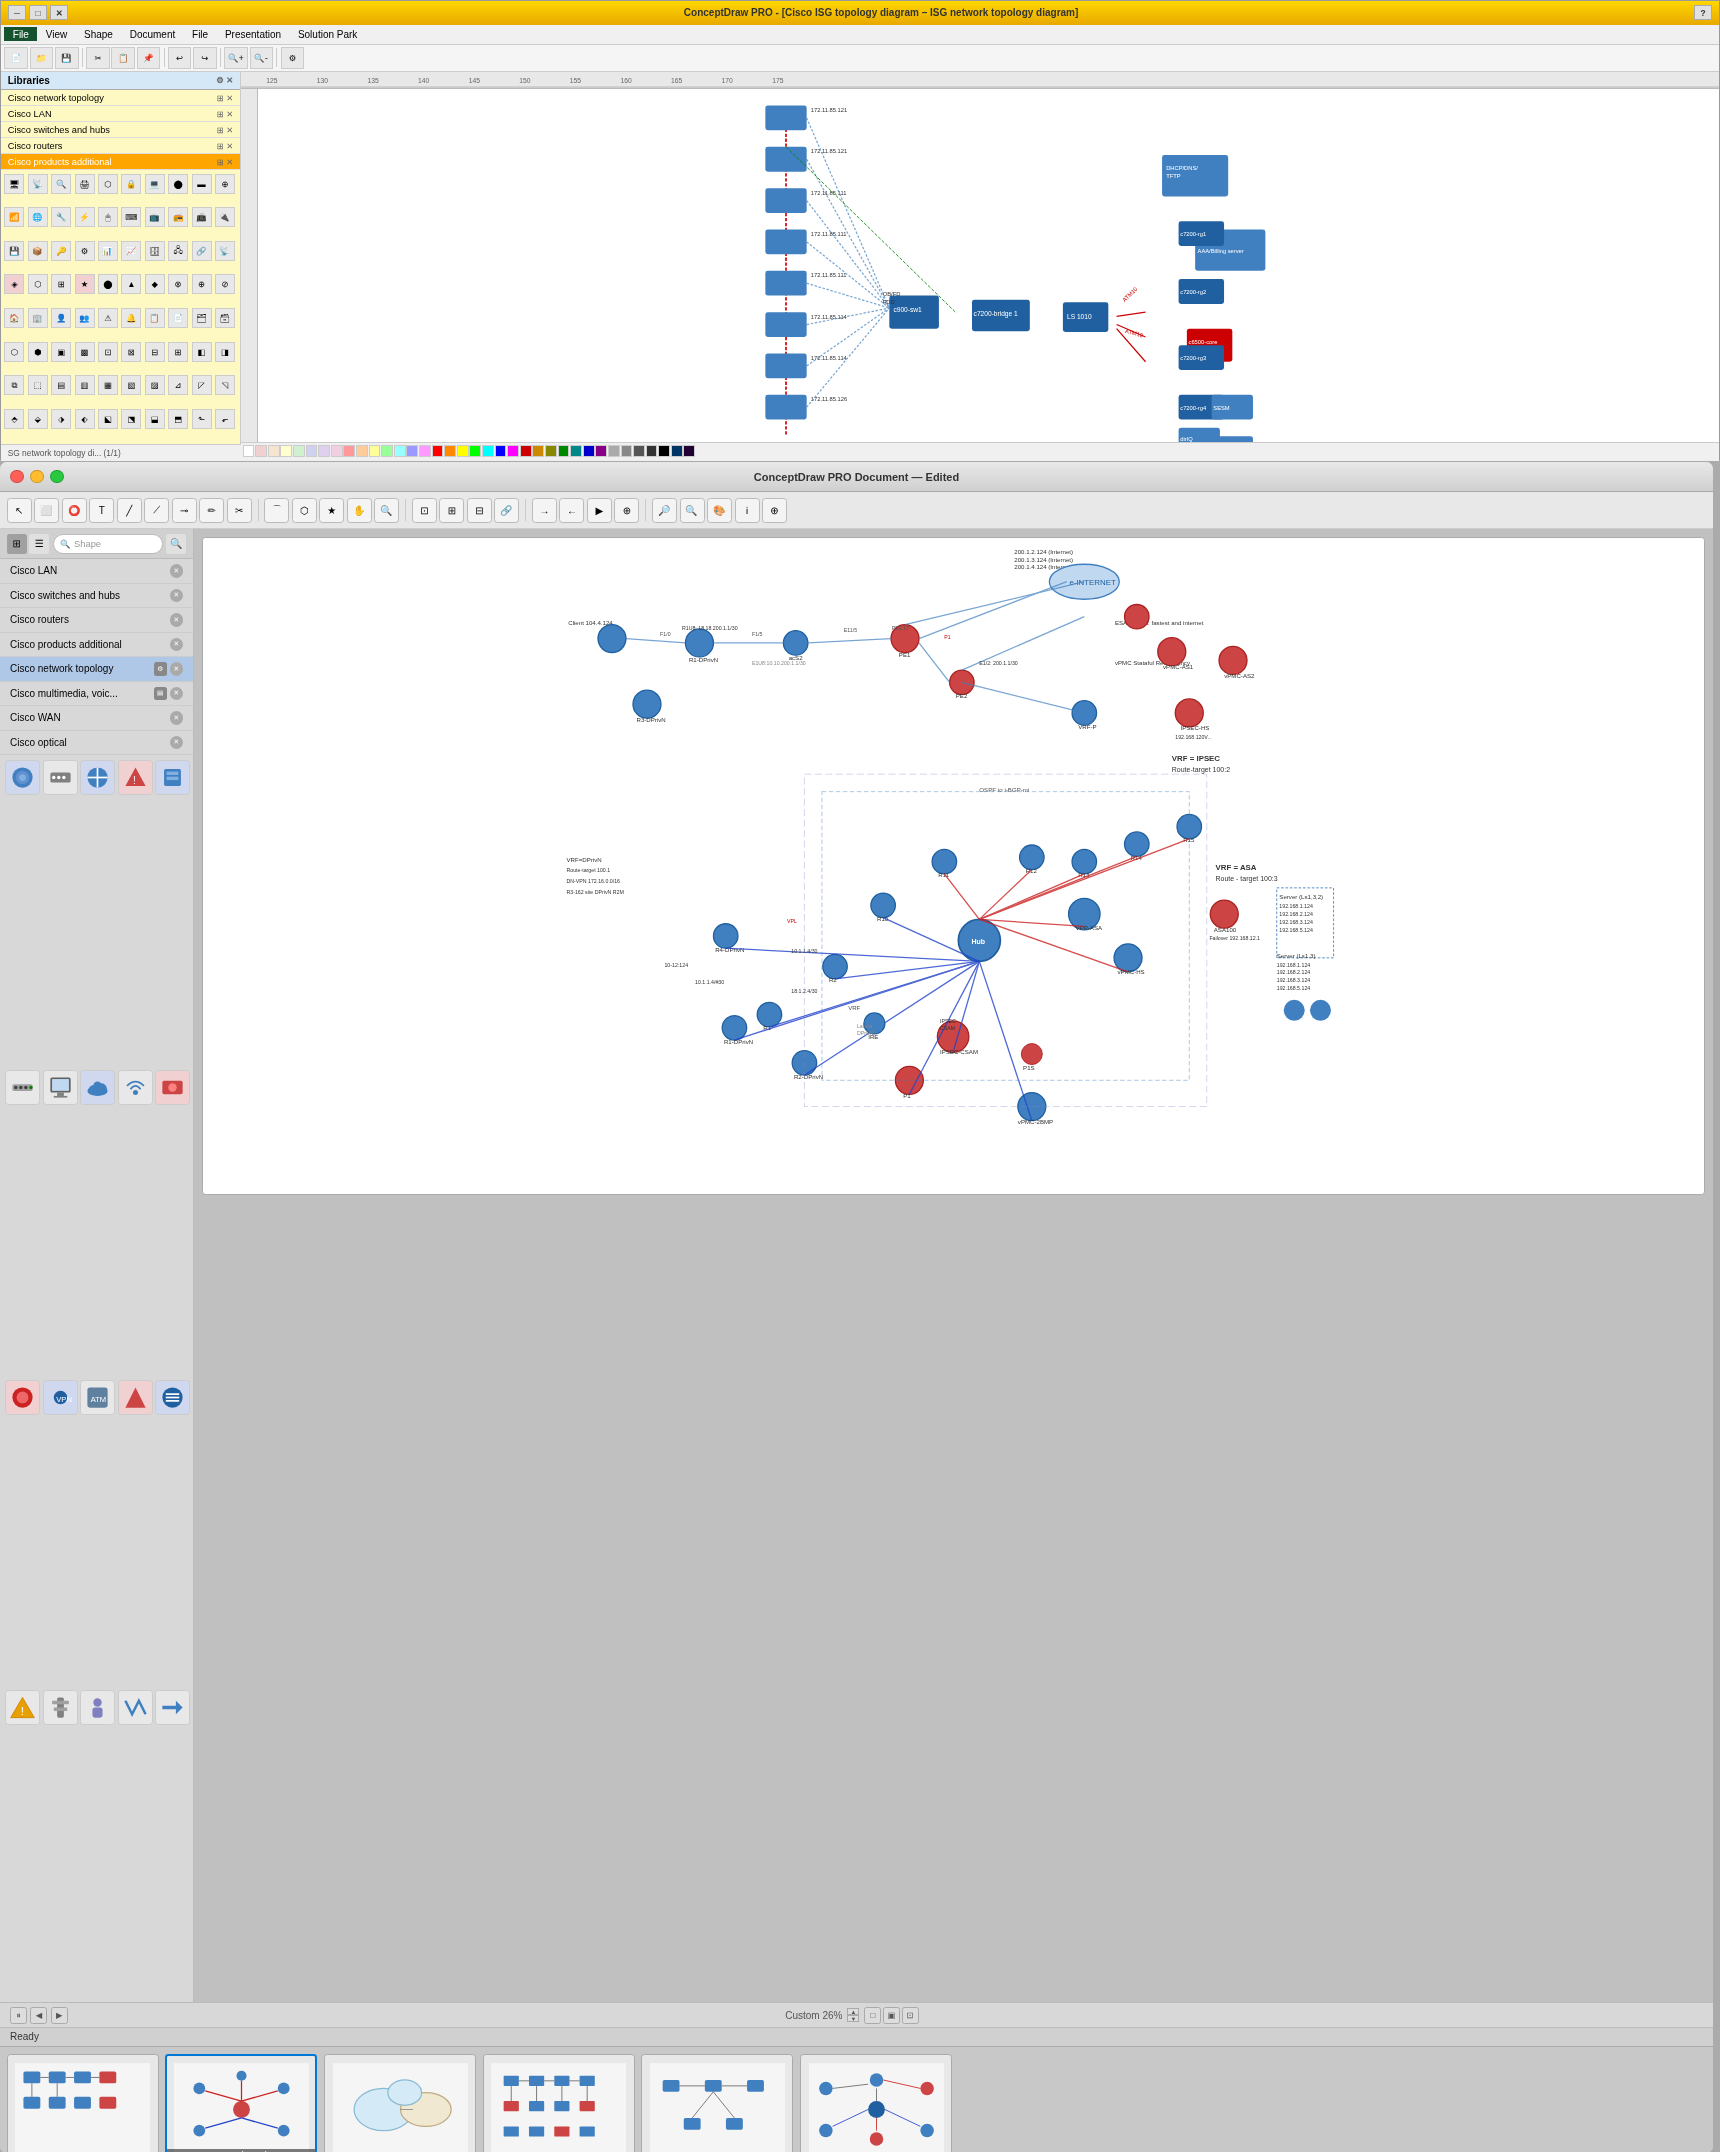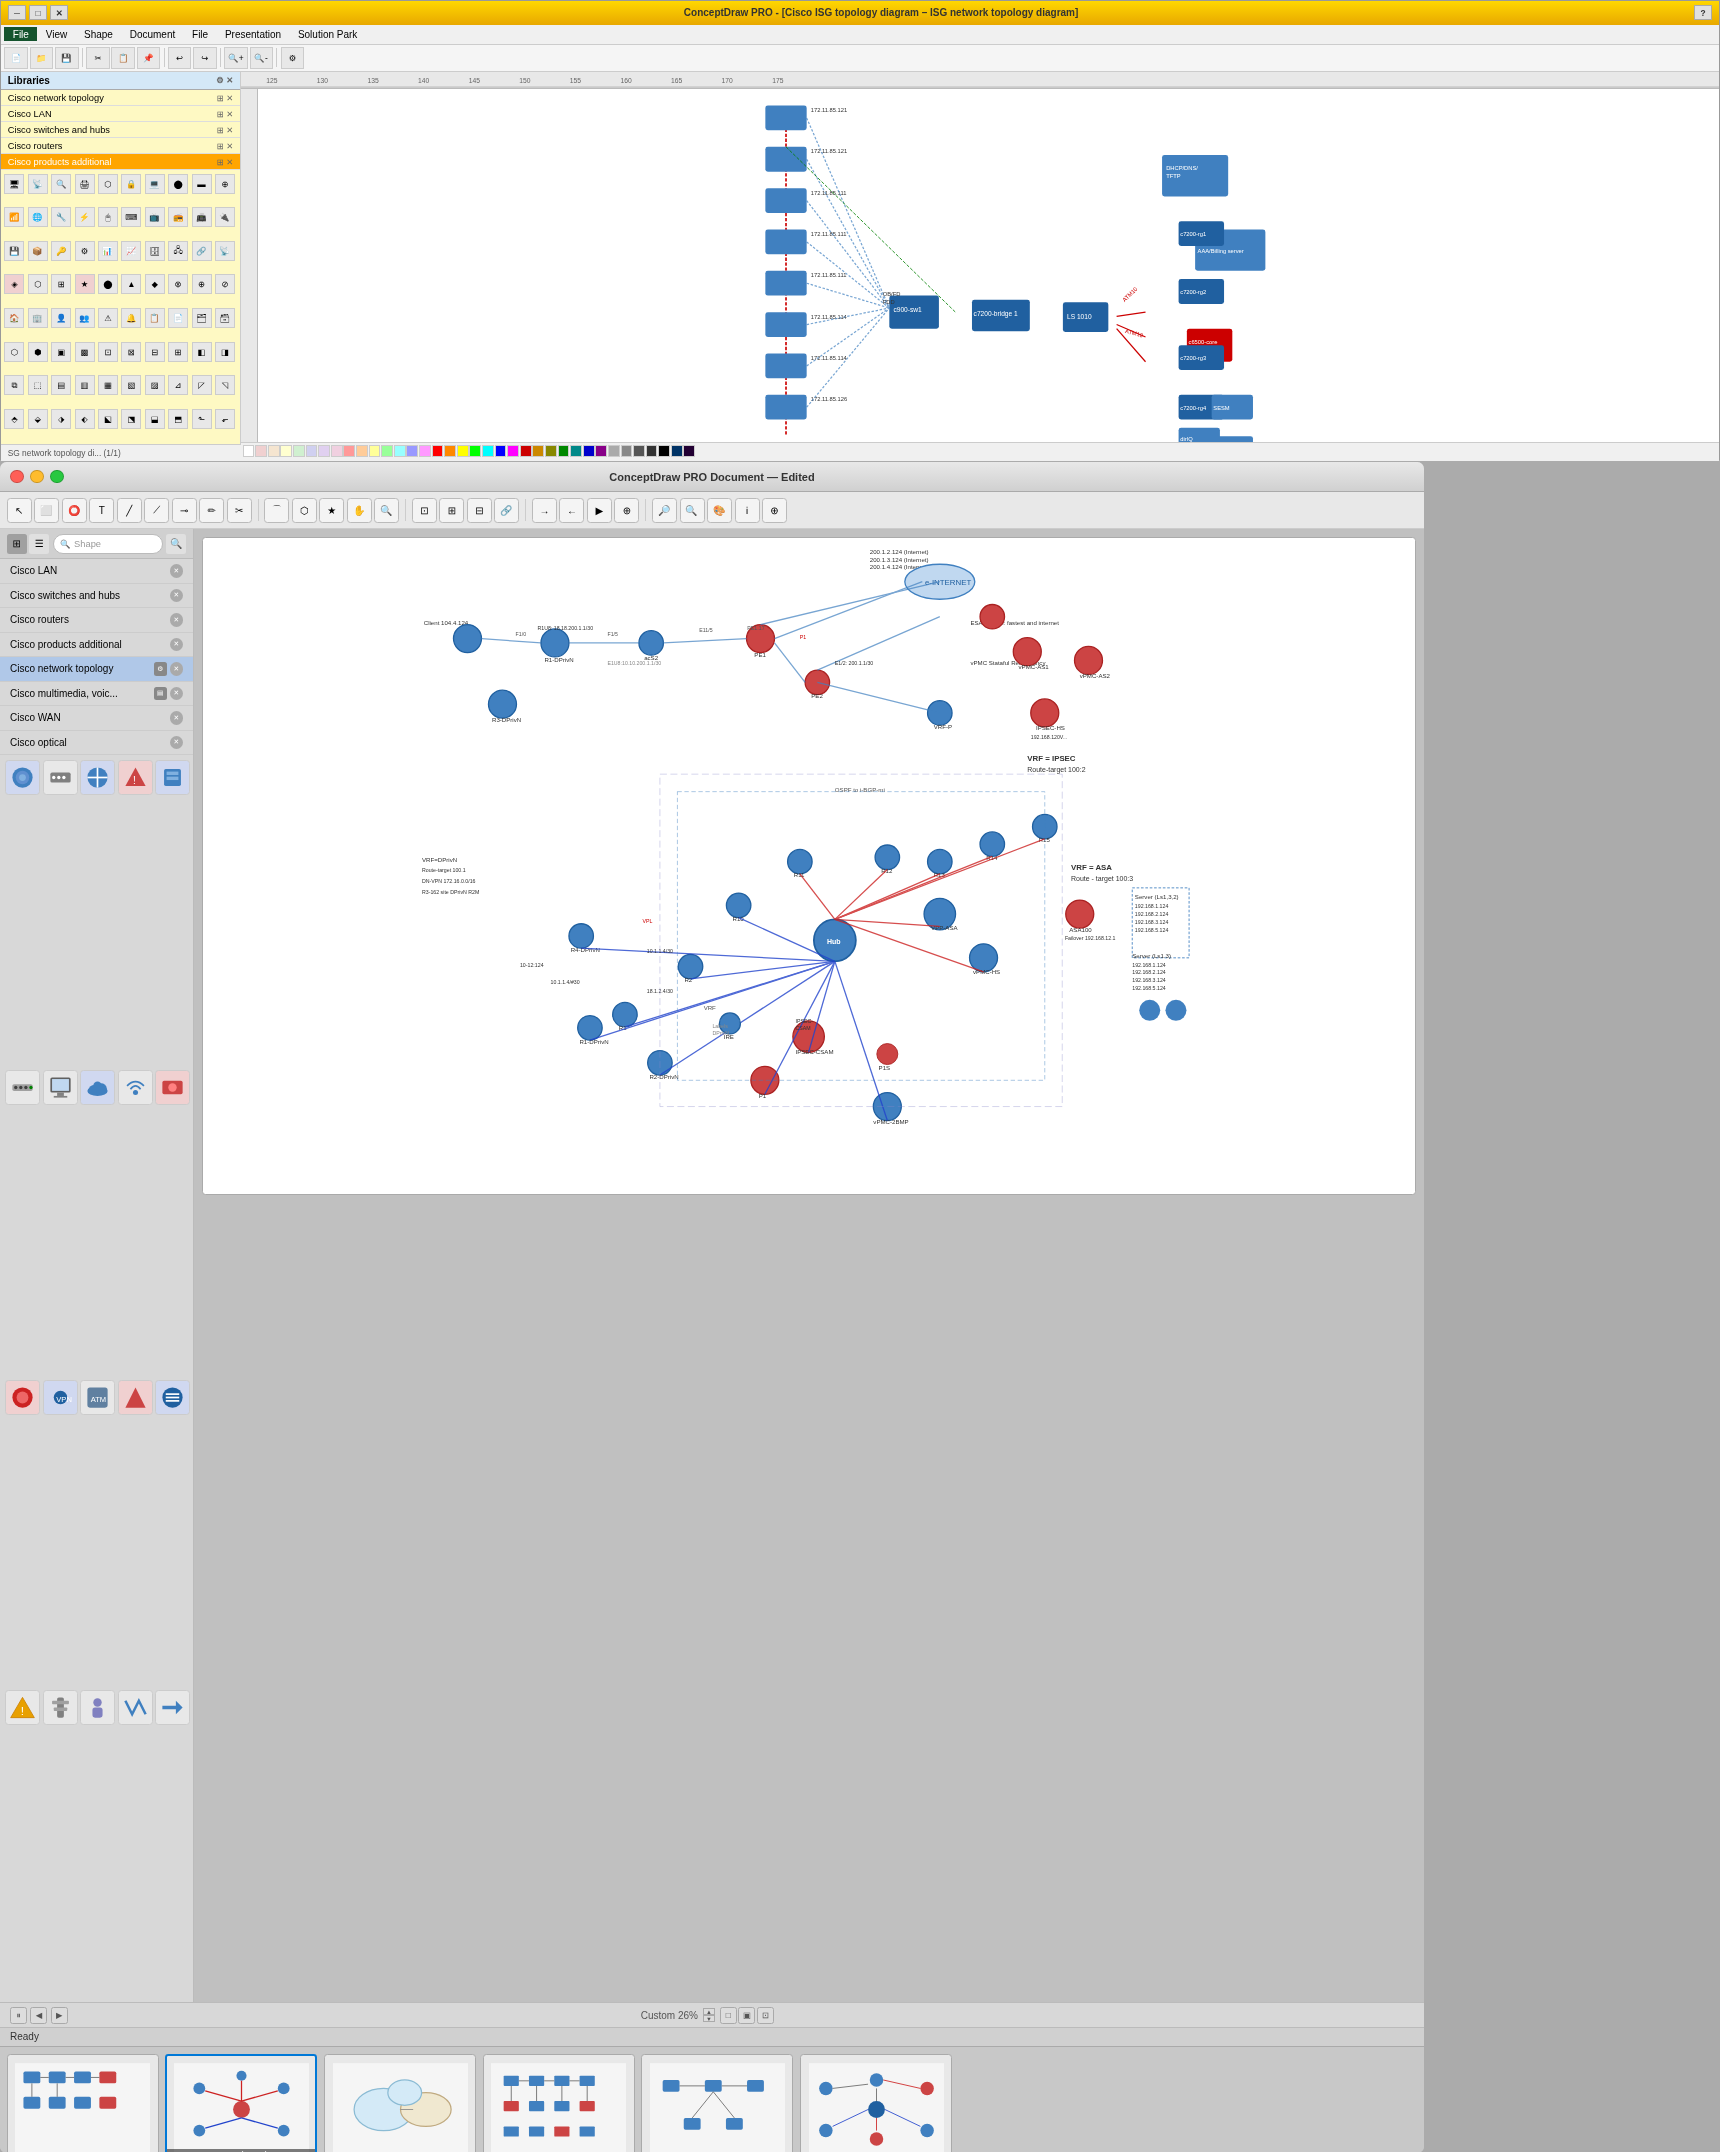--- a/index.html
+++ b/index.html
@@ -168,21 +168,21 @@
       align-items: center;
       padding: 0 6.7px;
       font-size: 8.4px;
       color: #555;
     }
 
     
     #bottom-window {
       position: absolute;
       top: 462px; left: 0;
-      width: 1424px;
+      width: 1713px;
       height: 1691px;
       background: #c8c8c8;
       border-radius: 6.7px;
       overflow: hidden;
     }
 
     .mac-titlebar {
       background: linear-gradient(to bottom, #e8e8e8, #d0d0d0);
       height: 30px;
       display: flex;

